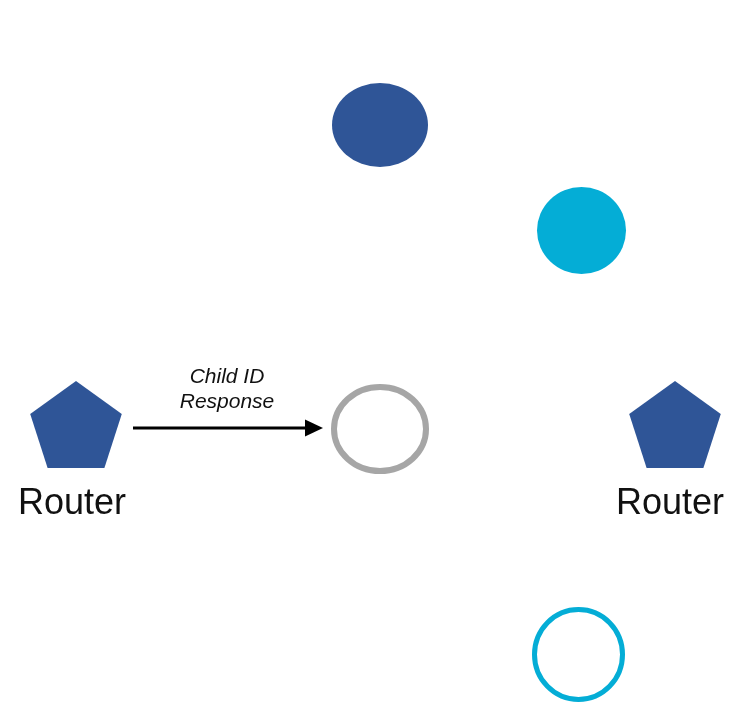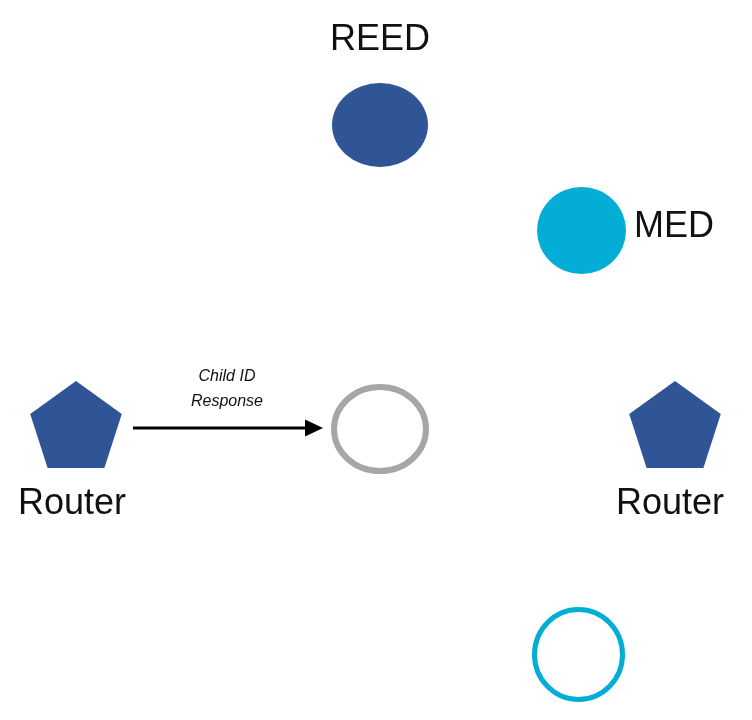--- a/index.html
+++ b/index.html
@@ -28,21 +28,21 @@
     font-size: 36px;
     line-height: 40px;
     white-space: nowrap;
     letter-spacing: 0px;
   }
   .edge-label {
     position: absolute;
     color: #111111;
     font-family: "Liberation Sans", sans-serif;
     font-style: italic;
-    font-size: 16px;
+    font-size: 21px;
     line-height: 25px;
     text-align: center;
     white-space: pre-line;
   }
   svg.shape {
     display: block;
     overflow: visible;
   }
 
   
@@ -64,35 +64,33 @@
   #sed-label        { left: 643px; top: 629px; }
 
   #edge-arrow       { left: 133px; top: 412px; }
   #edge-arrow-label { left: 147px; top: 363px; width: 160px; }
 </style>
 </head>
 <body>
 
 <div id="canvas">
 
-  <div class="node-label" id="reed-label">REED</div>
 
   <div class="node" id="reed-circle">
     <svg class="shape" width="96" height="88" viewBox="0 0 96 88">
       <ellipse cx="48" cy="44" rx="48" ry="42" fill="#2F5597"></ellipse>
     </svg>
   </div>
 
   <div class="node" id="med-circle">
     <svg class="shape" width="89" height="87" viewBox="0 0 89 87">
       <ellipse cx="44.5" cy="43.5" rx="44.5" ry="43.5" fill="#04ADD6"></ellipse>
     </svg>
   </div>
 
-  <div class="node-label" id="med-label">MED</div>
 
   <div class="node" id="router-left-shape">
     <svg class="shape" width="92" height="87" viewBox="0 0 100 95">
       <polygon points="50,0 100,36 81,95 19,95 0,36" fill="#2F5597"></polygon>
     </svg>
   </div>
 
   <div class="node-label" id="router-left-label">Router</div>
 
   <div class="edge-label" id="edge-arrow-label">Child ID

